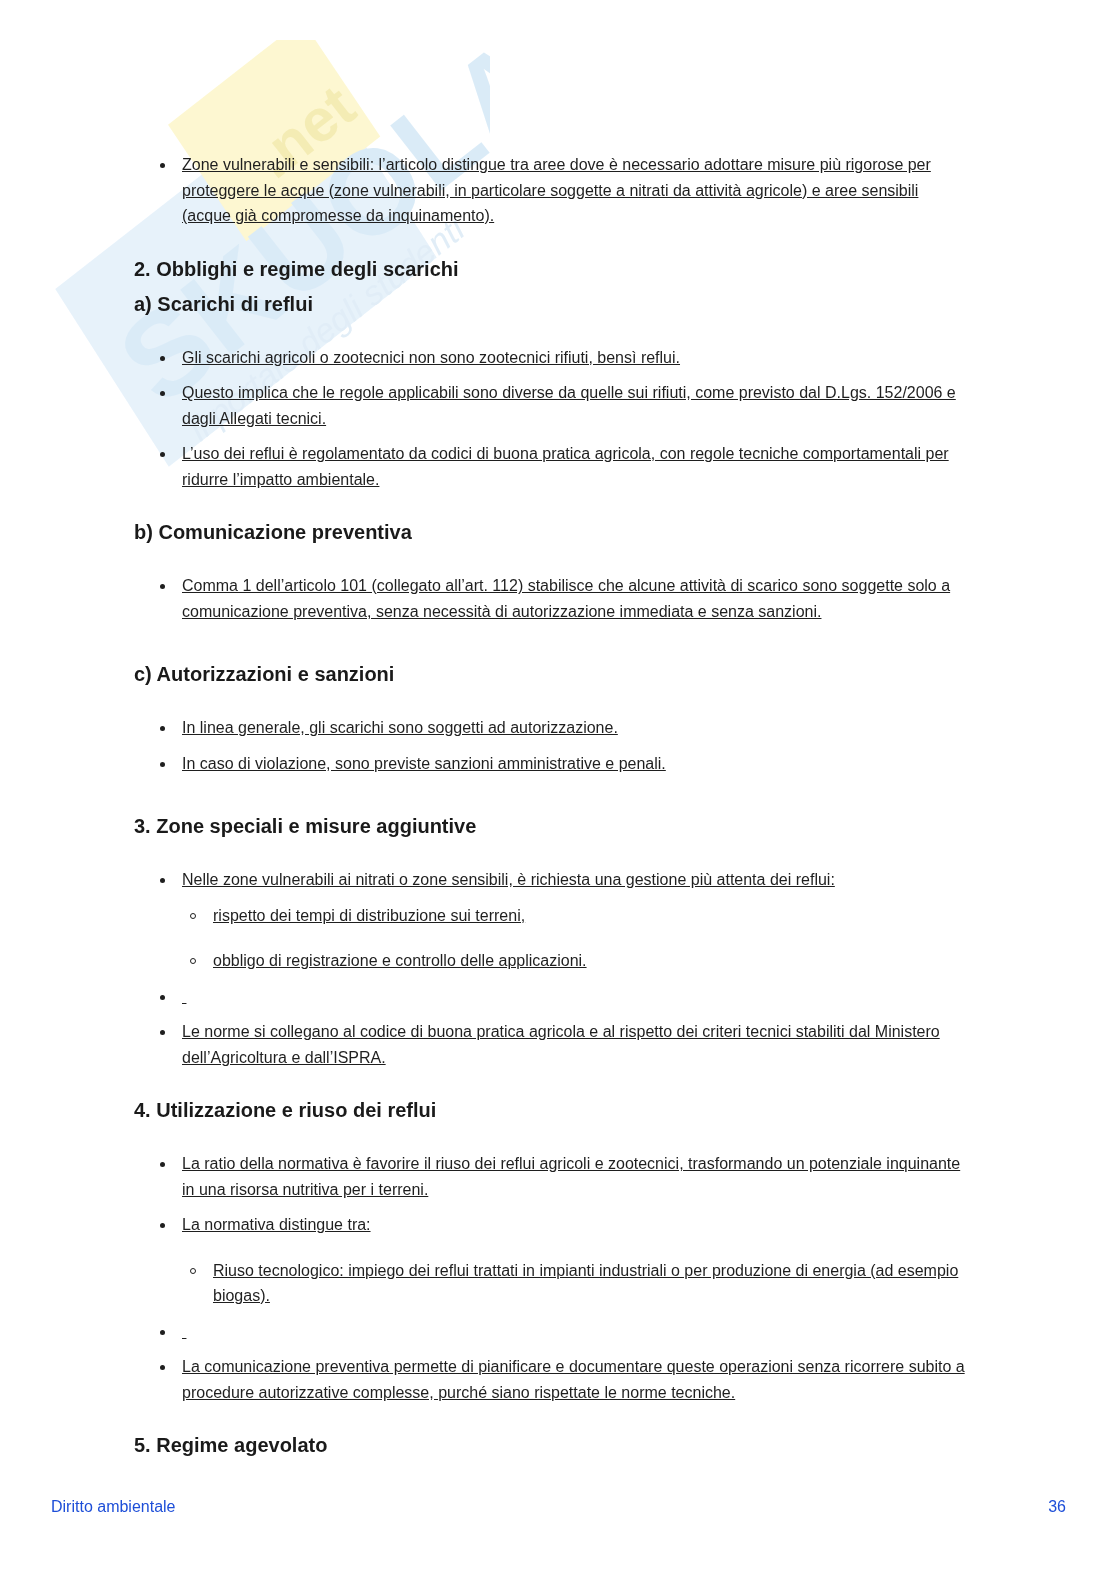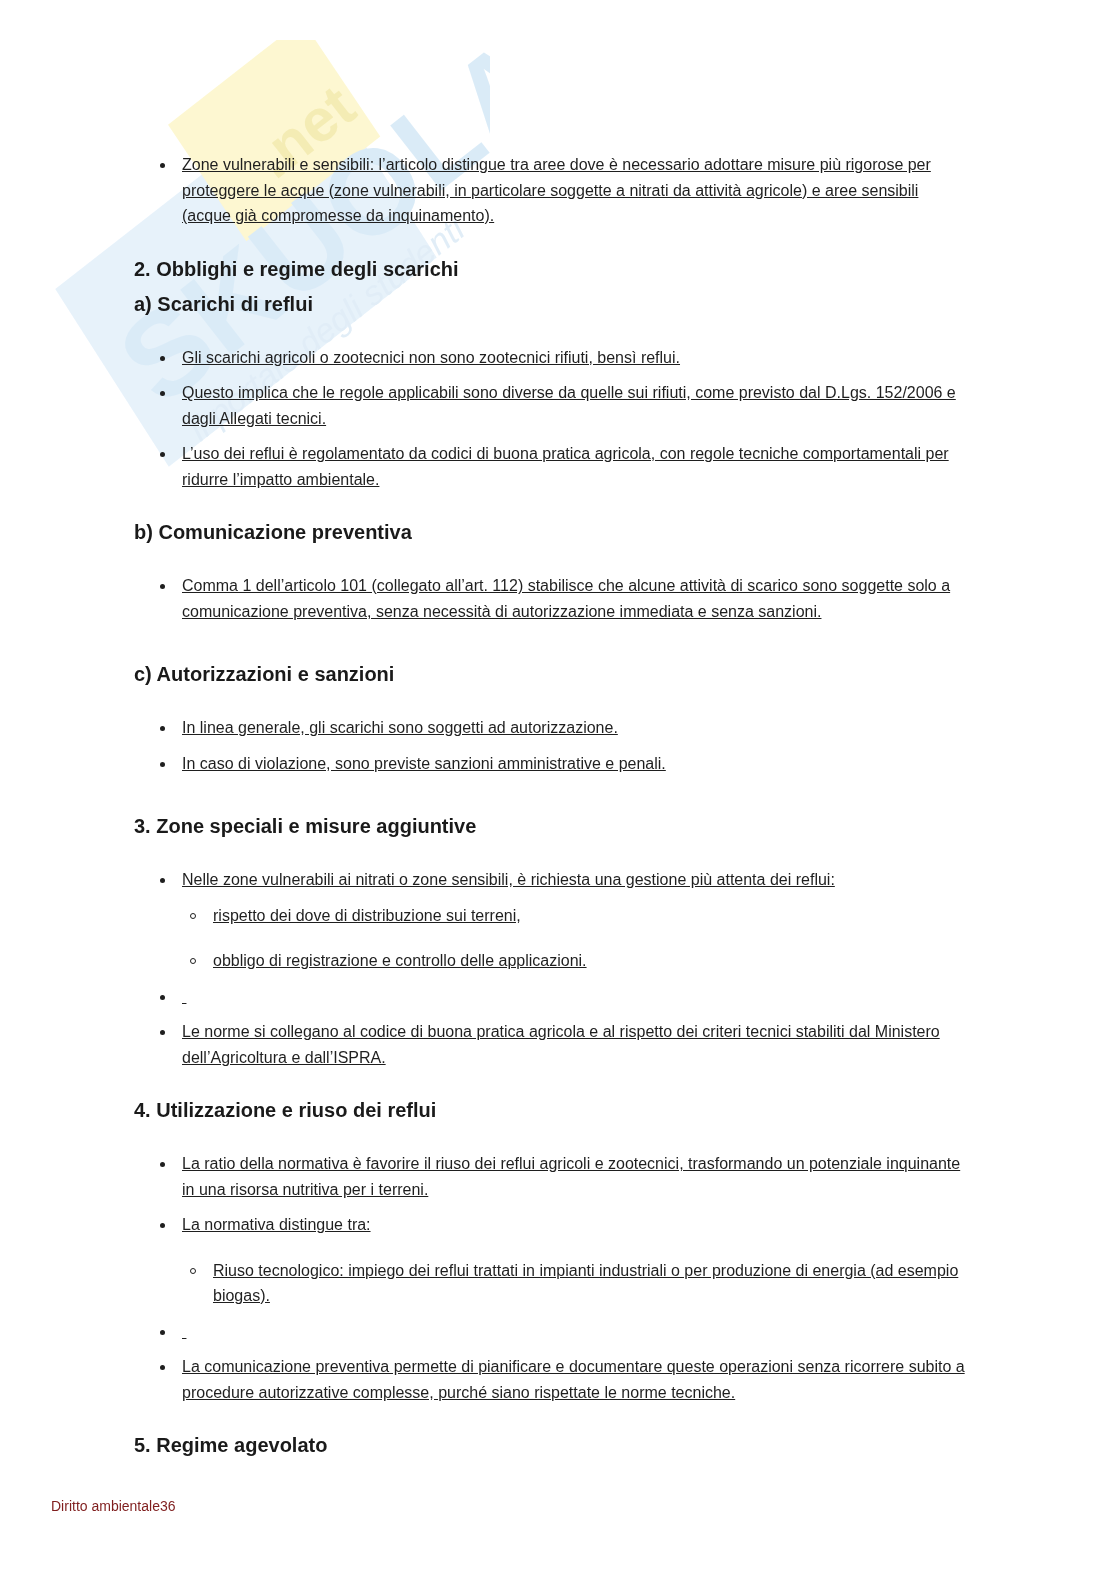--- a/index.html
+++ b/index.html
@@ -27,21 +27,21 @@
     }
     li.b2 { position: relative; padding-left: 61px; }
     li.b2::before {
       content: ""; position: absolute; left: 38px; top: 10px; width: 4px; height: 4px;
       border-radius: 50%; border: 1.4px solid #1f1f1f; background: transparent;
     }
     .gap-sm { height: 10px; }
     .gap-md { height: 10px; }
     .footer {
       position: absolute; top: 1498px; left: 51px; right: 51px;
-      font-size: 14px; color: #7f1d1d; display: flex; 
+      font-size: 16px; color: #1d4ed8; display: flex; justify-content: space-between;
     }
   </style>
 </head>
 <body>
 
 <div class="watermark">
   <svg width="460" height="470" viewBox="0 0 460 470">
     <g transform="rotate(-38 230 235)" opacity="0.85">
       <polygon points="60,120 400,120 380,330 40,330" fill="#e3f0fa"></polygon>
       <polygon points="250,60 420,60 410,200 240,200" fill="#fdf6c9"></polygon>
@@ -87,21 +87,21 @@
     <li class="b1">In caso di violazione, sono previste sanzioni amministrative e penali.</li>
     <div class="gap-sm"></div>
   </ul>
   <div class="gap-md"></div>
 
   <h3>3. Zone speciali e misure aggiuntive</h3>
   <div class="gap-sm"></div>
   <ul>
     <li class="b1">Nelle zone vulnerabili ai nitrati o zone sensibili, è richiesta una gestione più attenta dei reflui:</li>
     <div class="gap-sm"></div>
-    <li class="b2">rispetto dei dove di distribuzione sui terreni,</li>
+    <li class="b2">rispetto dei tempi di distribuzione sui terreni,</li>
     <div class="gap-sm"></div>
     <div class="gap-sm"></div>
     <li class="b2">obbligo di registrazione e controllo delle applicazioni.</li>
     <div class="gap-sm"></div>
     <li class="b1">&nbsp;</li>
     <div class="gap-sm"></div>
     <li class="b1">Le norme si collegano al codice di buona pratica agricola e al rispetto dei criteri tecnici stabiliti dal Ministero dell’Agricoltura e dall’ISPRA.</li>
   </ul>
   <div class="gap-md"></div>
 

